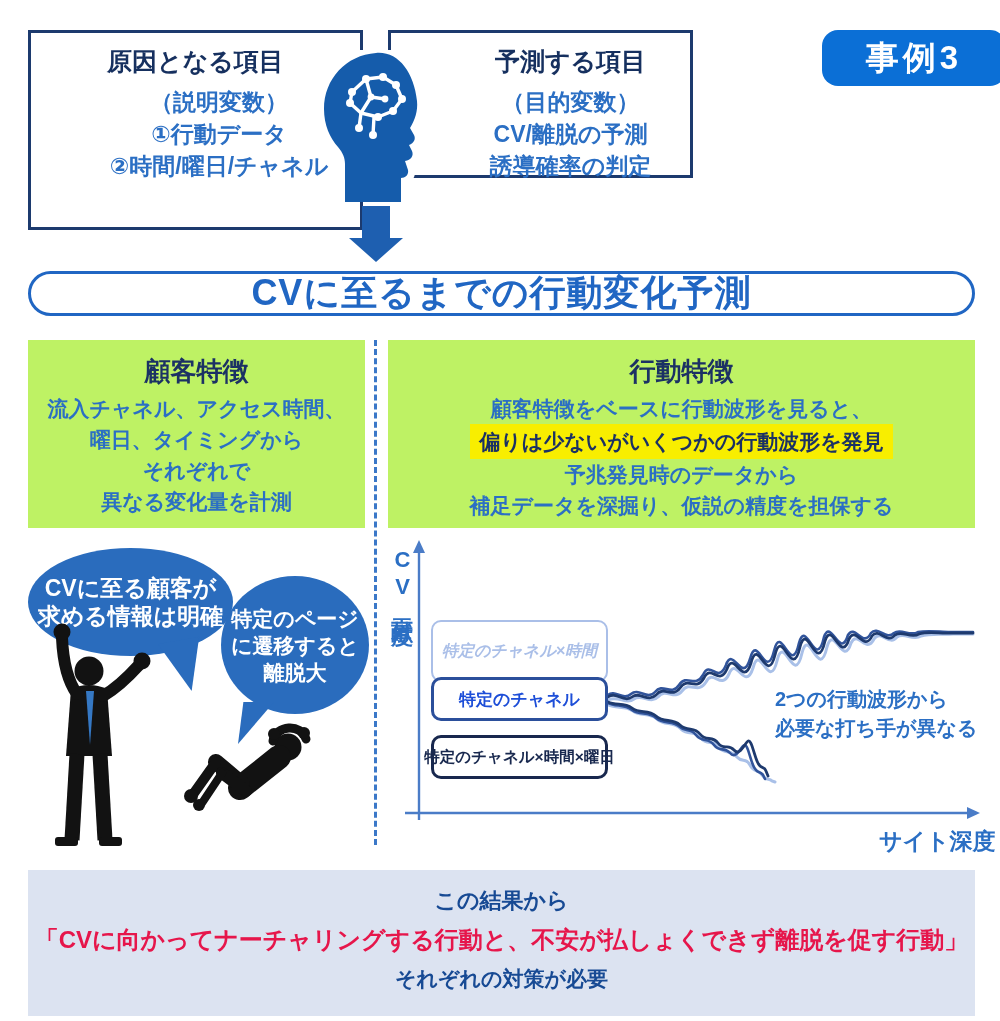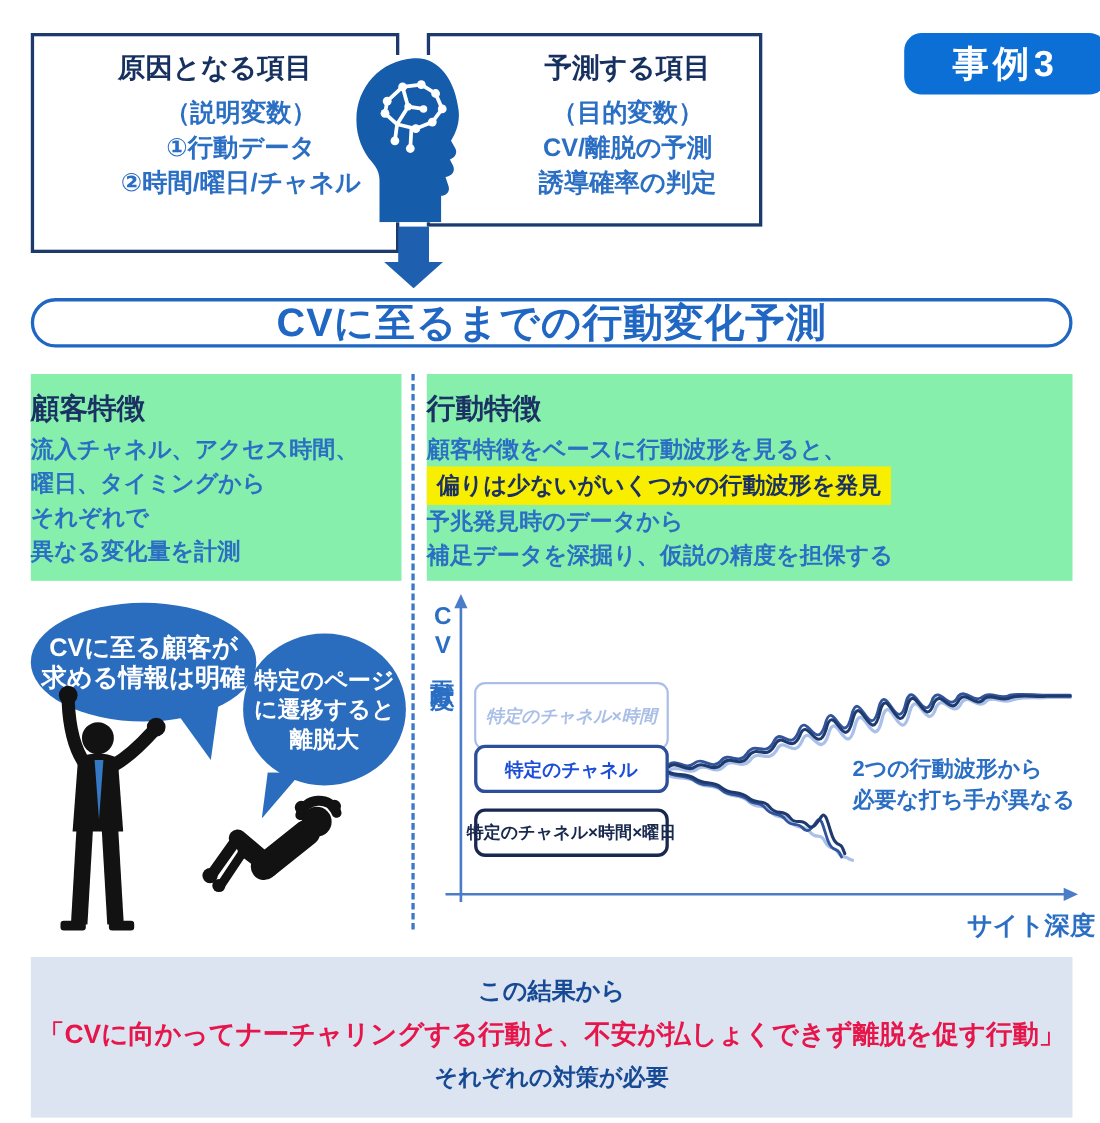--- a/index.html
+++ b/index.html
@@ -22,21 +22,21 @@
   
   .arrow-shaft{background:#1e5fb0;}
   .arrow-head{background:#1e5fb0;clip-path:polygon(0 0,100% 0,50% 100%);}
 
   
   .pill{border:3px solid #2066c3;border-radius:24px;box-sizing:border-box;
         display:flex;align-items:center;justify-content:center;
         color:#2066c3;font-weight:bold;font-size:36px;letter-spacing:1px;background:#fff;}
 
   
-  .panel{background:#86efac;box-sizing:border-box;}
+  .panel{background:#bef264;box-sizing:border-box;text-align:center;}
   .panel .ttl{font-weight:bold;color:#1b3164;font-size:26px;margin-top:14px;}
   .panel .body-ln{color:#2b6fc4;font-weight:bold;font-size:21px;line-height:31px;}
   .hl{background:#f8ee00;color:#1b3164;padding:2px 9px;display:inline-block;}
 
   .divider{border-left:3px dashed #3b78c8;}
 
   
   .bubble{background:#2a6cbd;border-radius:50%;color:#fff;font-weight:bold;text-align:center;}
   .tail{background:#2a6cbd;}
 
@@ -62,21 +62,21 @@
 
   <div class="abs topbox" style="left:28px;top:30px;width:335px;height:200px;">
     <div class="ttl nowrap">原因となる項目</div>
     <div class="leftbody">
       <div class="blue-ln nowrap">（説明変数）</div>
       <div class="blue-ln nowrap">①行動データ</div>
       <div class="blue-ln nowrap">②時間/曜日/チャネル</div>
     </div>
   </div>
 
-  <div class="abs topbox" style="left:388px;top:30px;width:305px;height:176px;">
+  <div class="abs topbox" style="left:388px;top:30px;width:305px;height:148px;">
     <div class="ttl nowrap" style="margin-left:60px;">予測する項目</div>
     <div class="rightbody" style="margin-left:60px;">
       <div class="blue-ln nowrap">（目的変数）</div>
       <div class="blue-ln nowrap">CV/離脱の予測</div>
       <div class="blue-ln nowrap">誘導確率の判定</div>
     </div>
   </div>
 
   <svg class="abs" style="left:314px;top:50px;" width="126" height="152" viewBox="0 0 126 152">
     <path d="M62,3 C32,5 10,29 10,59 C10,75 16,88 24,97 C29,103 31,108 31,114 L31,152 L87,152 L87,128 C91,128 95,125 94,120 L91,111 C97,110 100,106 98,101 L95,95 C100,93 102,89 100,85 L96,78 C101,70 104,61 103,51 C100,22 84,1 62,3 Z" fill="#ffffff" stroke="#ffffff" stroke-width="14"></path>

